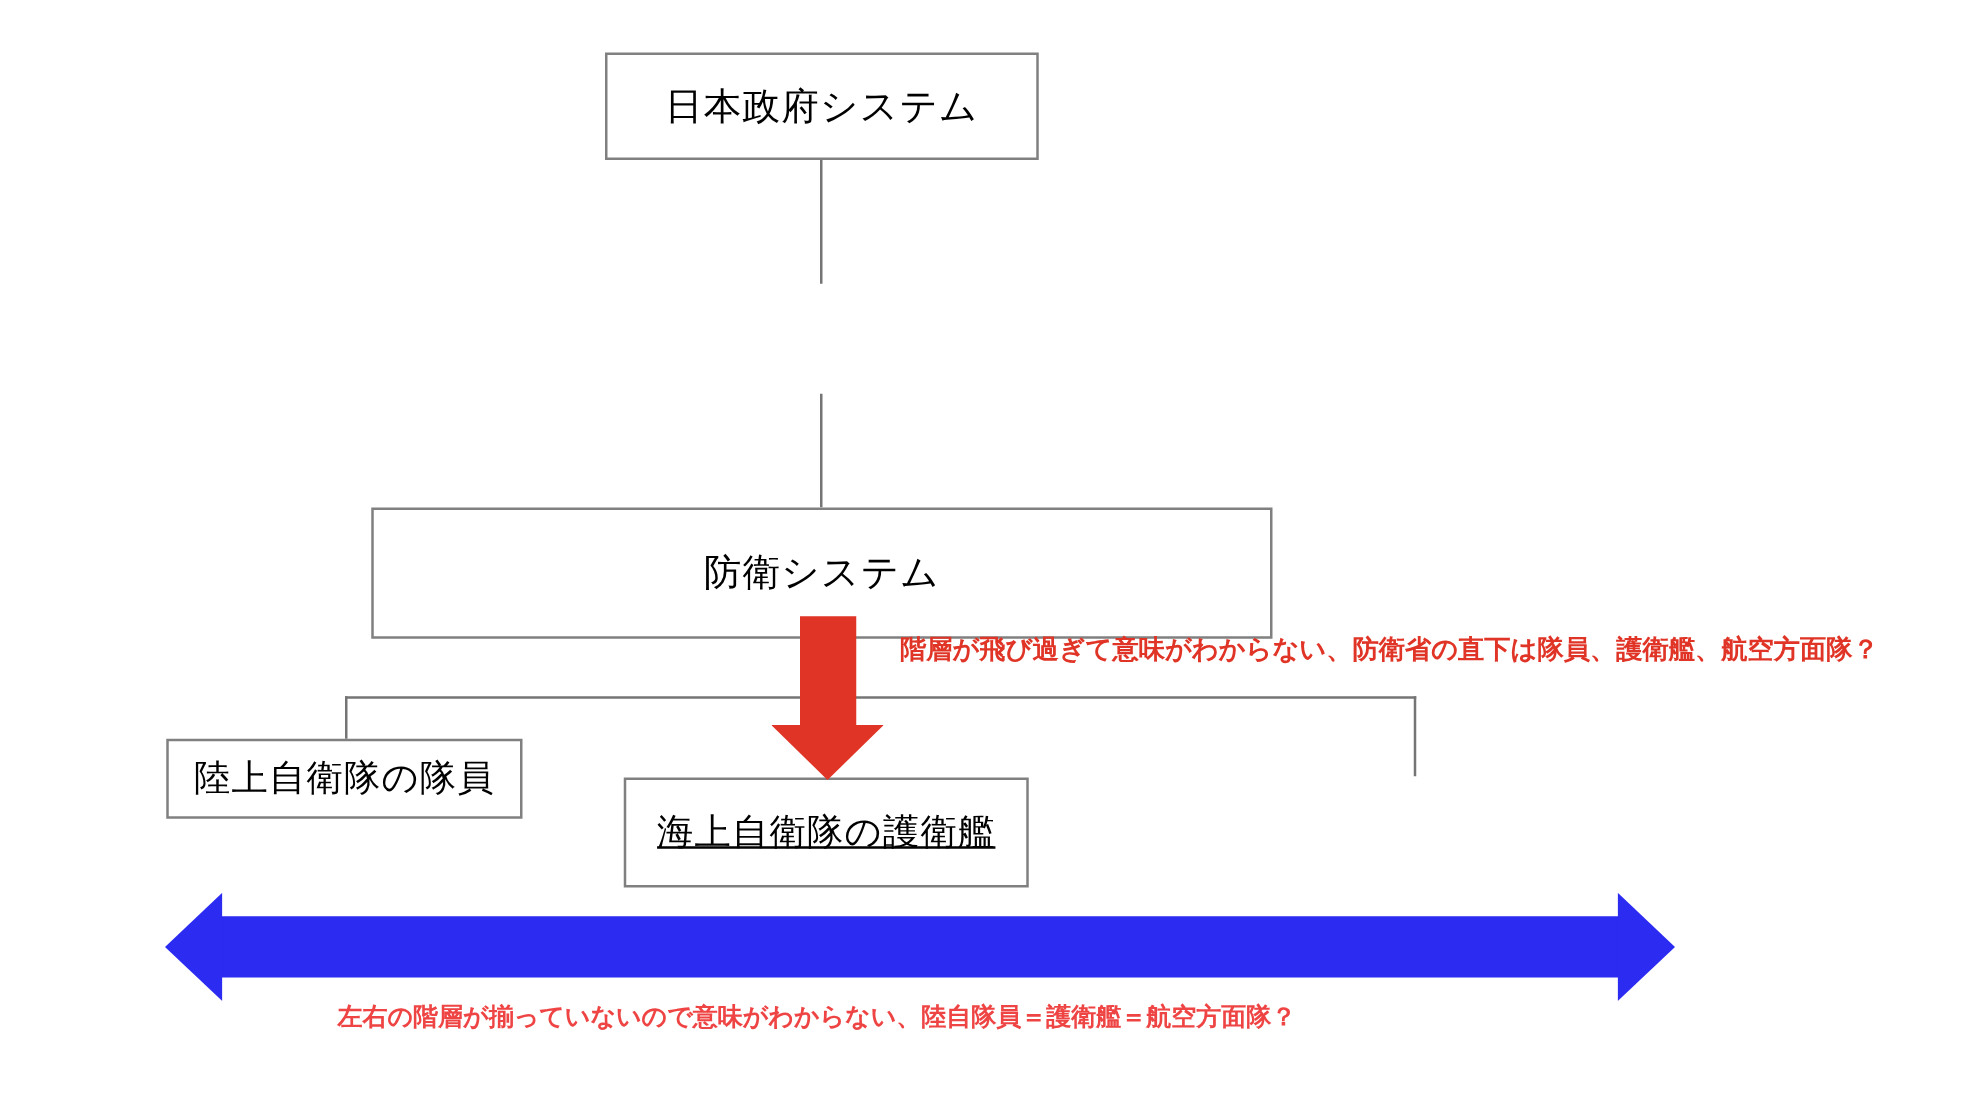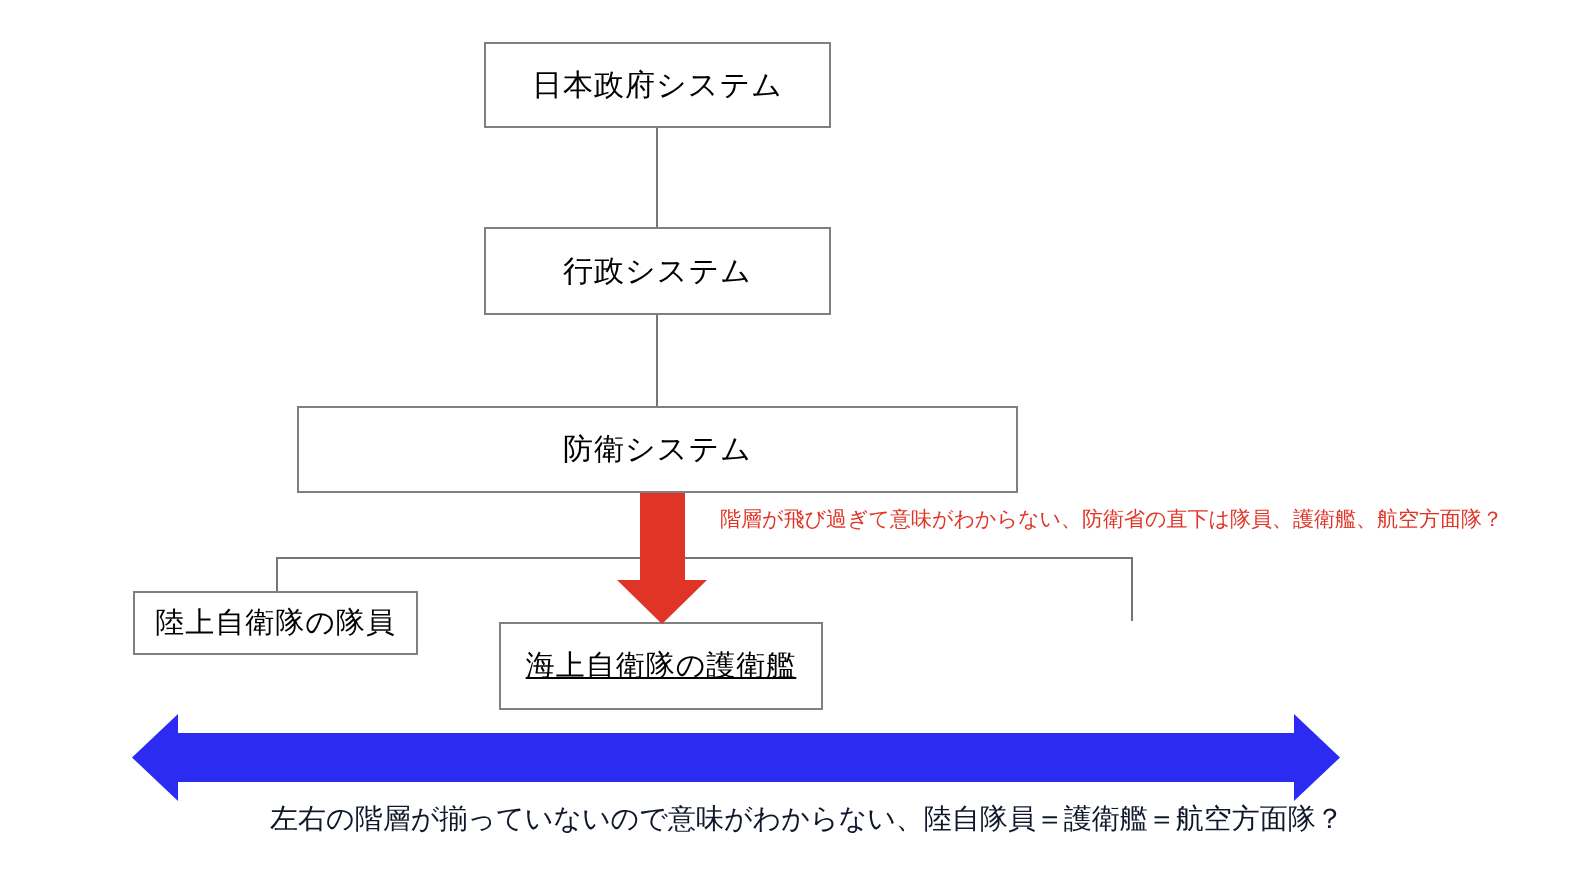--- a/index.html
+++ b/index.html
@@ -30,21 +30,21 @@
     z-index: 3;
   }
   .connector {
     position: absolute;
     background: #757575;
     z-index: 1;
   }
   
   .node-govt    { left: 484px; top: 42px;  width: 347px; height: 86px; }
   .node-admin   { left: 484px; top: 227px; width: 347px; height: 88px; }
-  .node-defense { left: 297px; top: 406px; width: 721px; height: 87px; }
+  .node-defense { left: 297px; top: 406px; width: 721px; height: 105px; }
   .node-gsdf    { left: 133px; top: 591px; width: 285px; height: 64px; font-size: 29px; }
   .node-msdf    { left: 499px; top: 622px; width: 324px; height: 88px; font-size: 29px; text-decoration: underline; }
   .node-asdf    { left: 926px; top: 621px; width: 411px; height: 87px; font-size: 29px; }
   
   .conn-v1 { left: 656px; top: 128px; width: 2px; height: 99px; }
   .conn-v2 { left: 656px; top: 315px; width: 2px; height: 91px; }
   .conn-h  { left: 276px; top: 557px; width: 857px; height: 2px; }
   .conn-dl { left: 276px; top: 557px; width: 2px; height: 64px; }
   .conn-dr { left: 1131px; top: 557px; width: 2px; height: 64px; }
   
@@ -78,48 +78,45 @@
   .blue-arrow-head-right {
     position: absolute;
     left: 1294px; top: 714px; width: 46px; height: 87px;
     background: #2B2BF2;
     clip-path: polygon(0 0, 0 100%, 100% 50%);
     z-index: 4;
   }
   
   .note {
     position: absolute;
-    font-weight: normal;
+    font-weight: bold;
     white-space: nowrap;
     z-index: 5;
     padding-left: 32px;
   }
   .note-red {
     left: 688px; top: 505px;
     font-size: 21px;
     color: #E03426;
   }
   .note-blue {
     left: 238px; top: 800px;
-    font-size: 28px;
-    color: #0f172a;
+    font-size: 20px;
+    color: #ef4444;
   }
 </style>
 </head>
 <body>
 
 <div class="canvas">
 
   <div class="node node-govt">
     <span>日本政府システム</span>
   </div>
 
-  <div class="node node-admin">
-    <span>行政システム</span>
-  </div>
 
   <div class="node node-defense">
     <span>防衛システム</span>
   </div>
 
   <div class="node node-gsdf">
     <span>陸上自衛隊の隊員</span>
   </div>
 
   <div class="node node-msdf">

